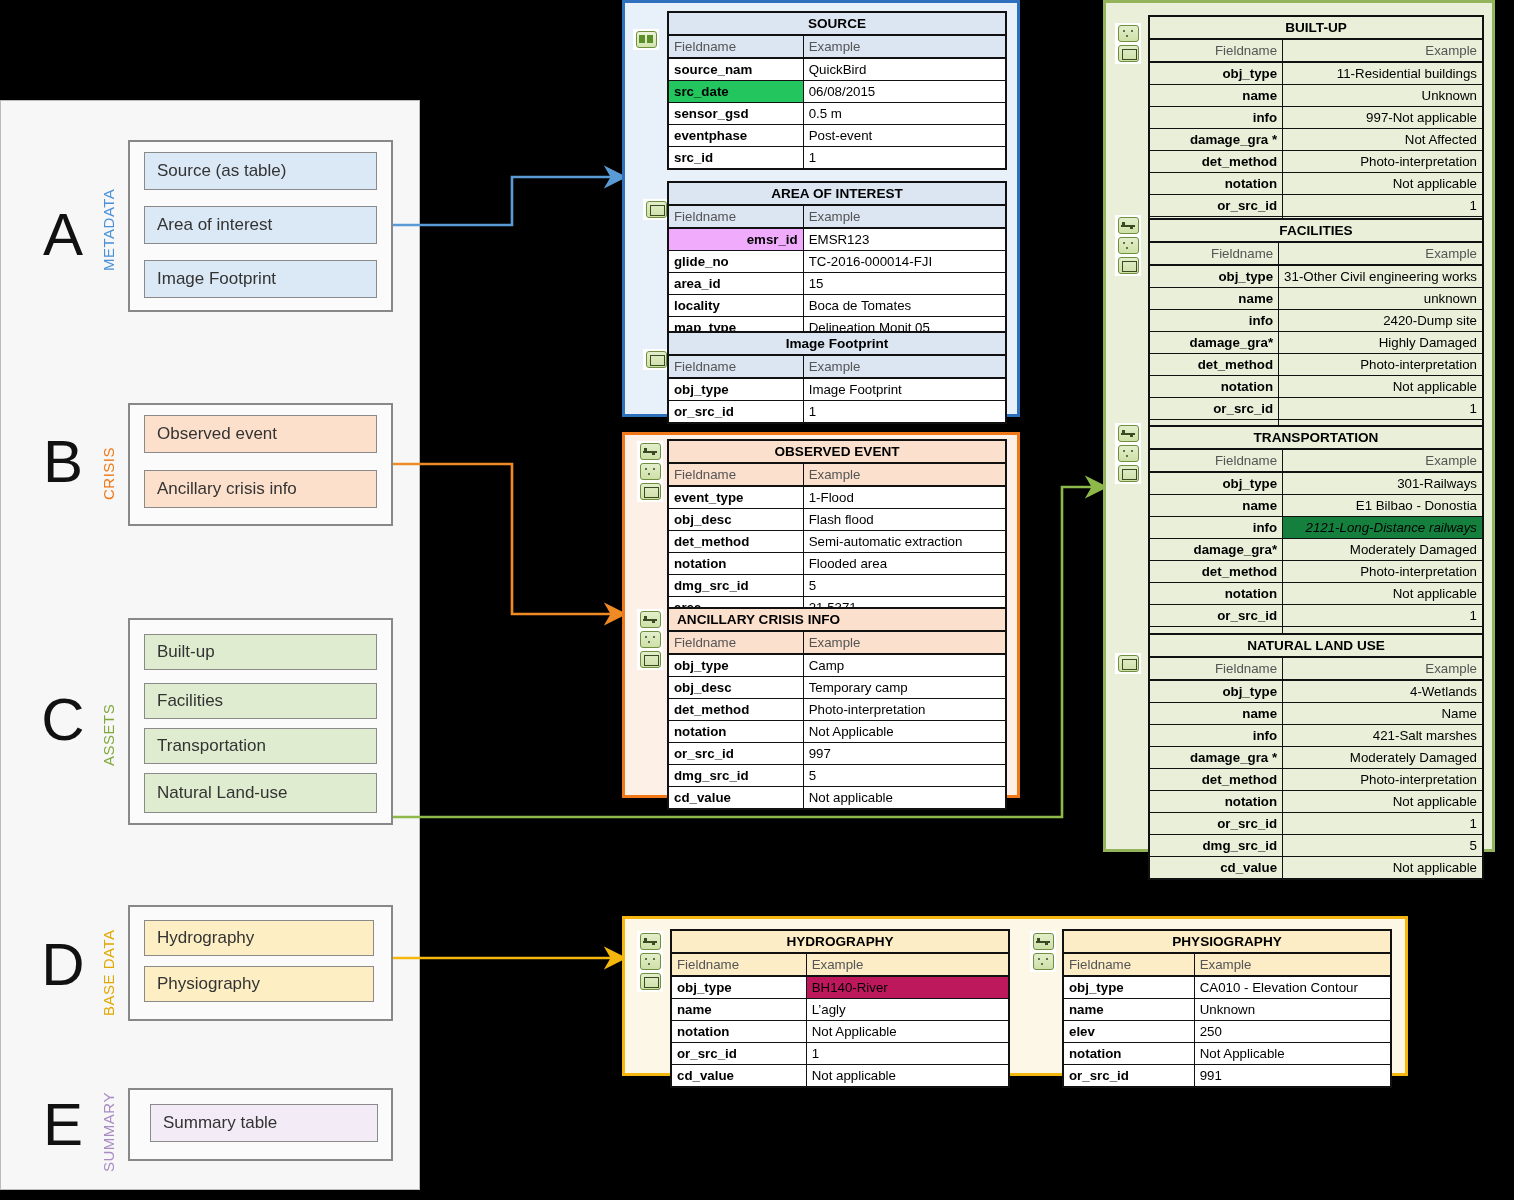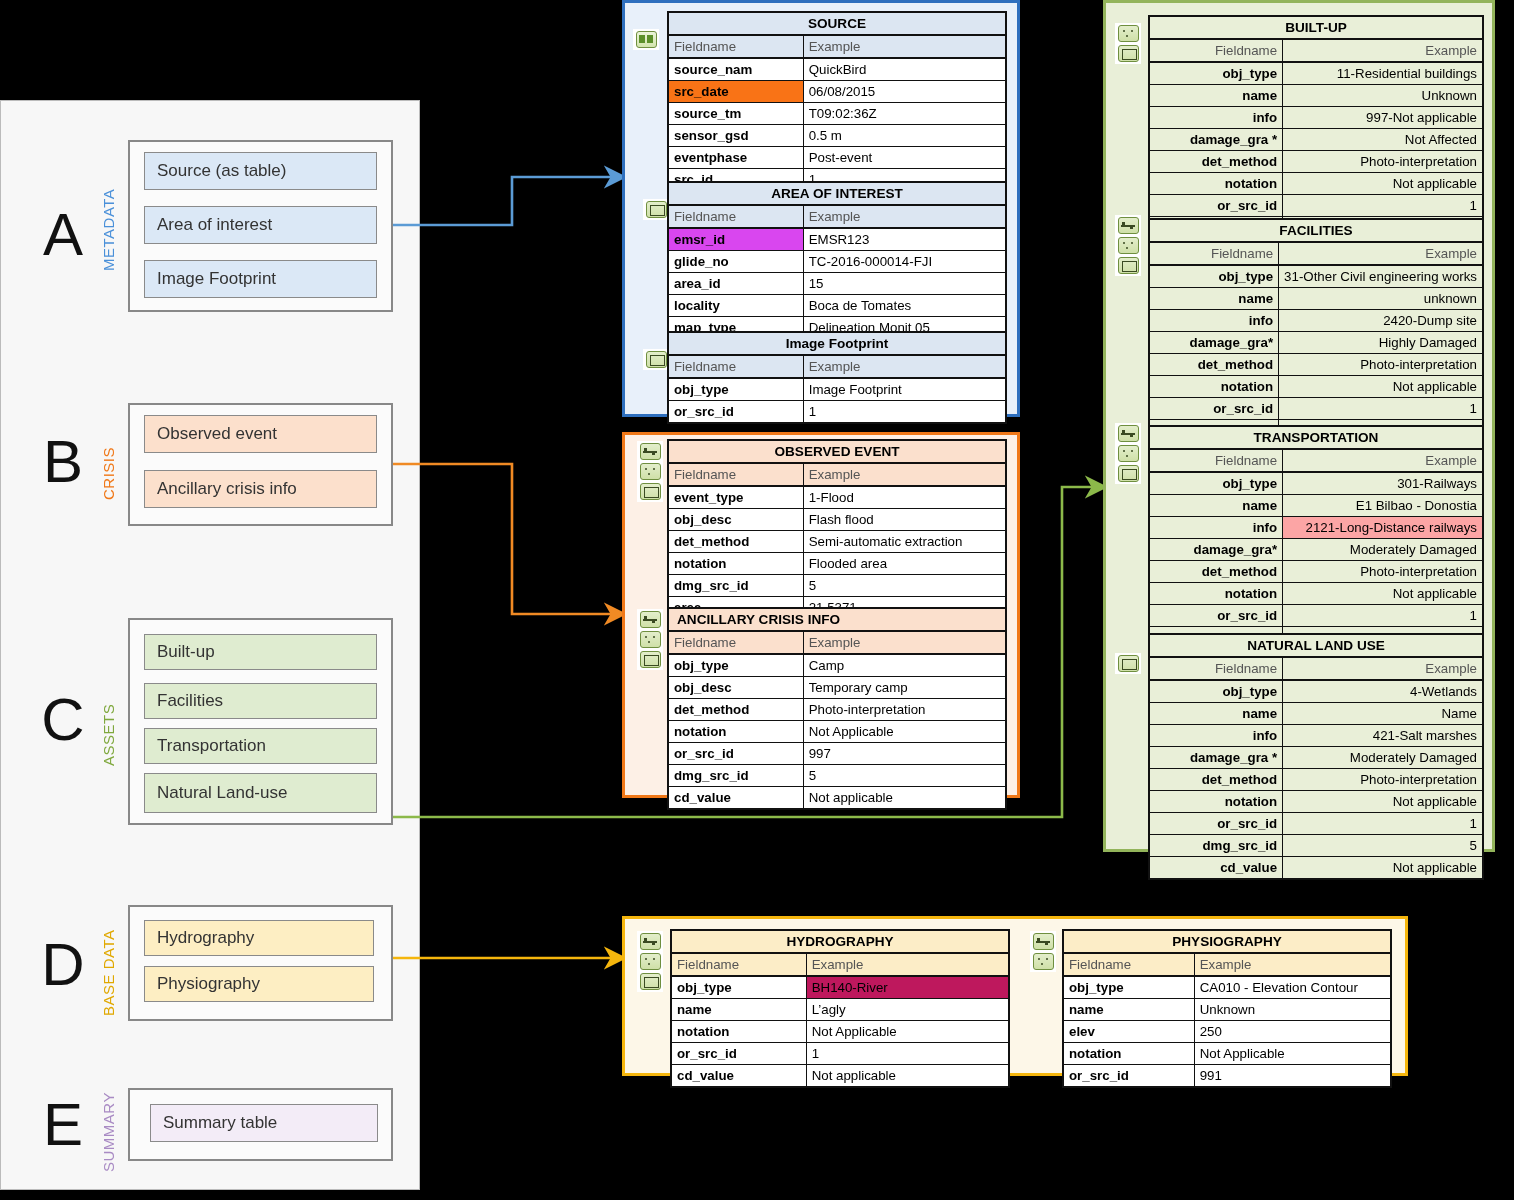--- a/index.html
+++ b/index.html
@@ -154,26 +154,22 @@
           </tr>
           <tr class="hdr">
             <td style="background:#dce6f2;width:40%;">Fieldname</td>
             <td style="background:#dce6f2;">Example</td>
           </tr>
           <tr>
             <td class="fn" style="background:#fff;">source_nam</td>
             <td class="ex" style="background:#fff;">QuickBird</td>
           </tr>
           <tr>
-            <td class="fn" style="background:#f97316;">src_date</td>
+            <td class="fn" style="background:#22c55e;">src_date</td>
             <td class="ex" style="background:#fff;">06/08/2015</td>
-          </tr>
-          <tr>
-            <td class="fn" style="background:#fff;">source_tm</td>
-            <td class="ex" style="background:#fff;">T09:02:36Z</td>
           </tr>
           <tr>
             <td class="fn" style="background:#fff;">sensor_gsd</td>
             <td class="ex" style="background:#fff;">0.5 m</td>
           </tr>
           <tr>
             <td class="fn" style="background:#fff;">eventphase</td>
             <td class="ex" style="background:#fff;">Post-event</td>
           </tr>
           <tr>
@@ -193,21 +189,21 @@
     <table class="tbl">
       <tbody>
           <tr>
             <td class="ttl" colspan="2" style="background:#dce6f2;">AREA OF INTEREST</td>
           </tr>
           <tr class="hdr">
             <td style="background:#dce6f2;width:40%;">Fieldname</td>
             <td style="background:#dce6f2;">Example</td>
           </tr>
           <tr>
-            <td class="fn" style="background:#d946ef;">emsr_id</td>
+            <td class="fn" style="background:#f0abfc;text-align:right;">emsr_id</td>
             <td class="ex" style="background:#fff;">EMSR123</td>
           </tr>
           <tr>
             <td class="fn" style="background:#fff;">glide_no</td>
             <td class="ex" style="background:#fff;">TC-2016-000014-FJI</td>
           </tr>
           <tr>
             <td class="fn" style="background:#fff;">area_id</td>
             <td class="ex" style="background:#fff;">15</td>
           </tr>
@@ -517,21 +513,21 @@
           <tr>
             <td class="fn" style="background:#e9efd8;">obj_type</td>
             <td class="ex" style="background:#e9efd8;">301-Railways</td>
           </tr>
           <tr>
             <td class="fn" style="background:#e9efd8;">name</td>
             <td class="ex" style="background:#e9efd8;">E1 Bilbao - Donostia</td>
           </tr>
           <tr>
             <td class="fn" style="background:#e9efd8;">info</td>
-            <td class="ex" style="background:#fca5a5;">2121-Long-Distance railways</td>
+            <td class="ex" style="background:#15803d;font-style:italic;">2121-Long-Distance railways</td>
           </tr>
           <tr>
             <td class="fn" style="background:#e9efd8;">damage_gra*</td>
             <td class="ex" style="background:#e9efd8;">Moderately Damaged</td>
           </tr>
           <tr>
             <td class="fn" style="background:#e9efd8;">det_method</td>
             <td class="ex" style="background:#e9efd8;">Photo-interpretation</td>
           </tr>
           <tr>

